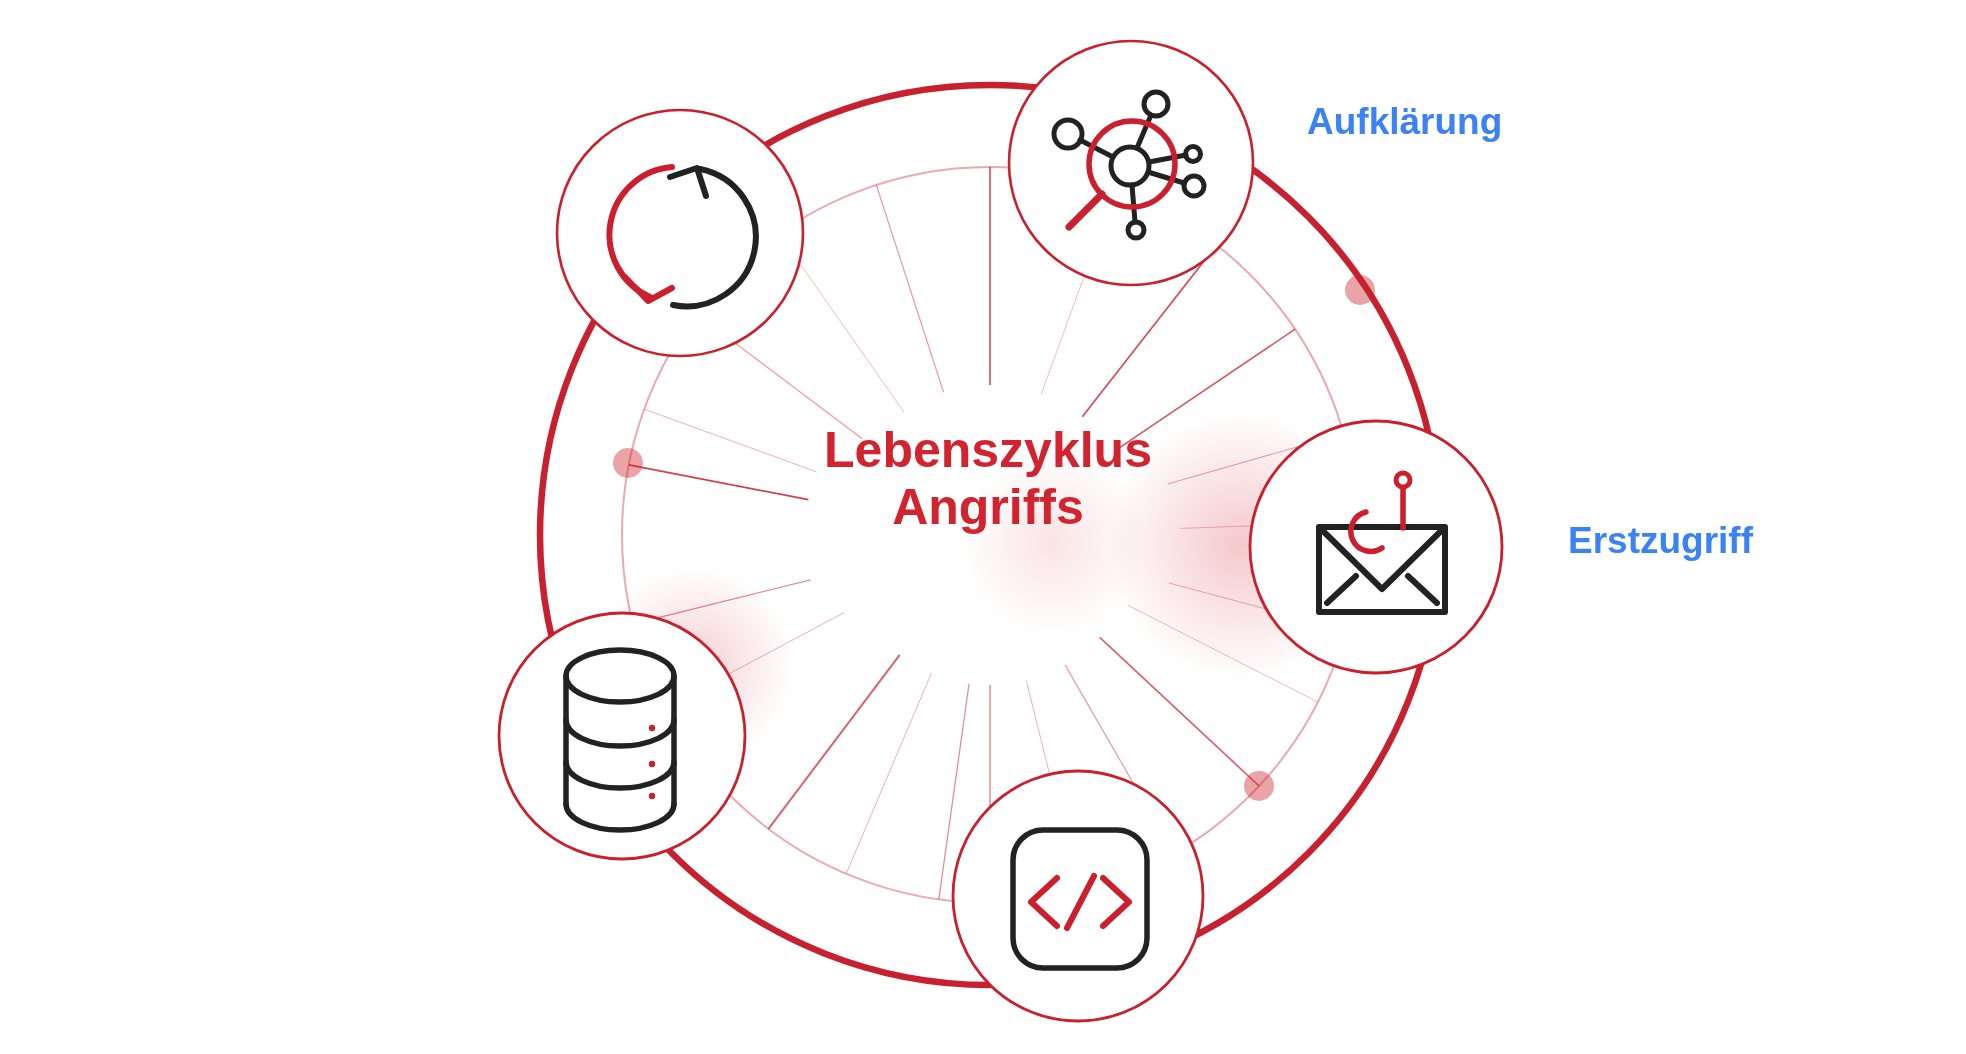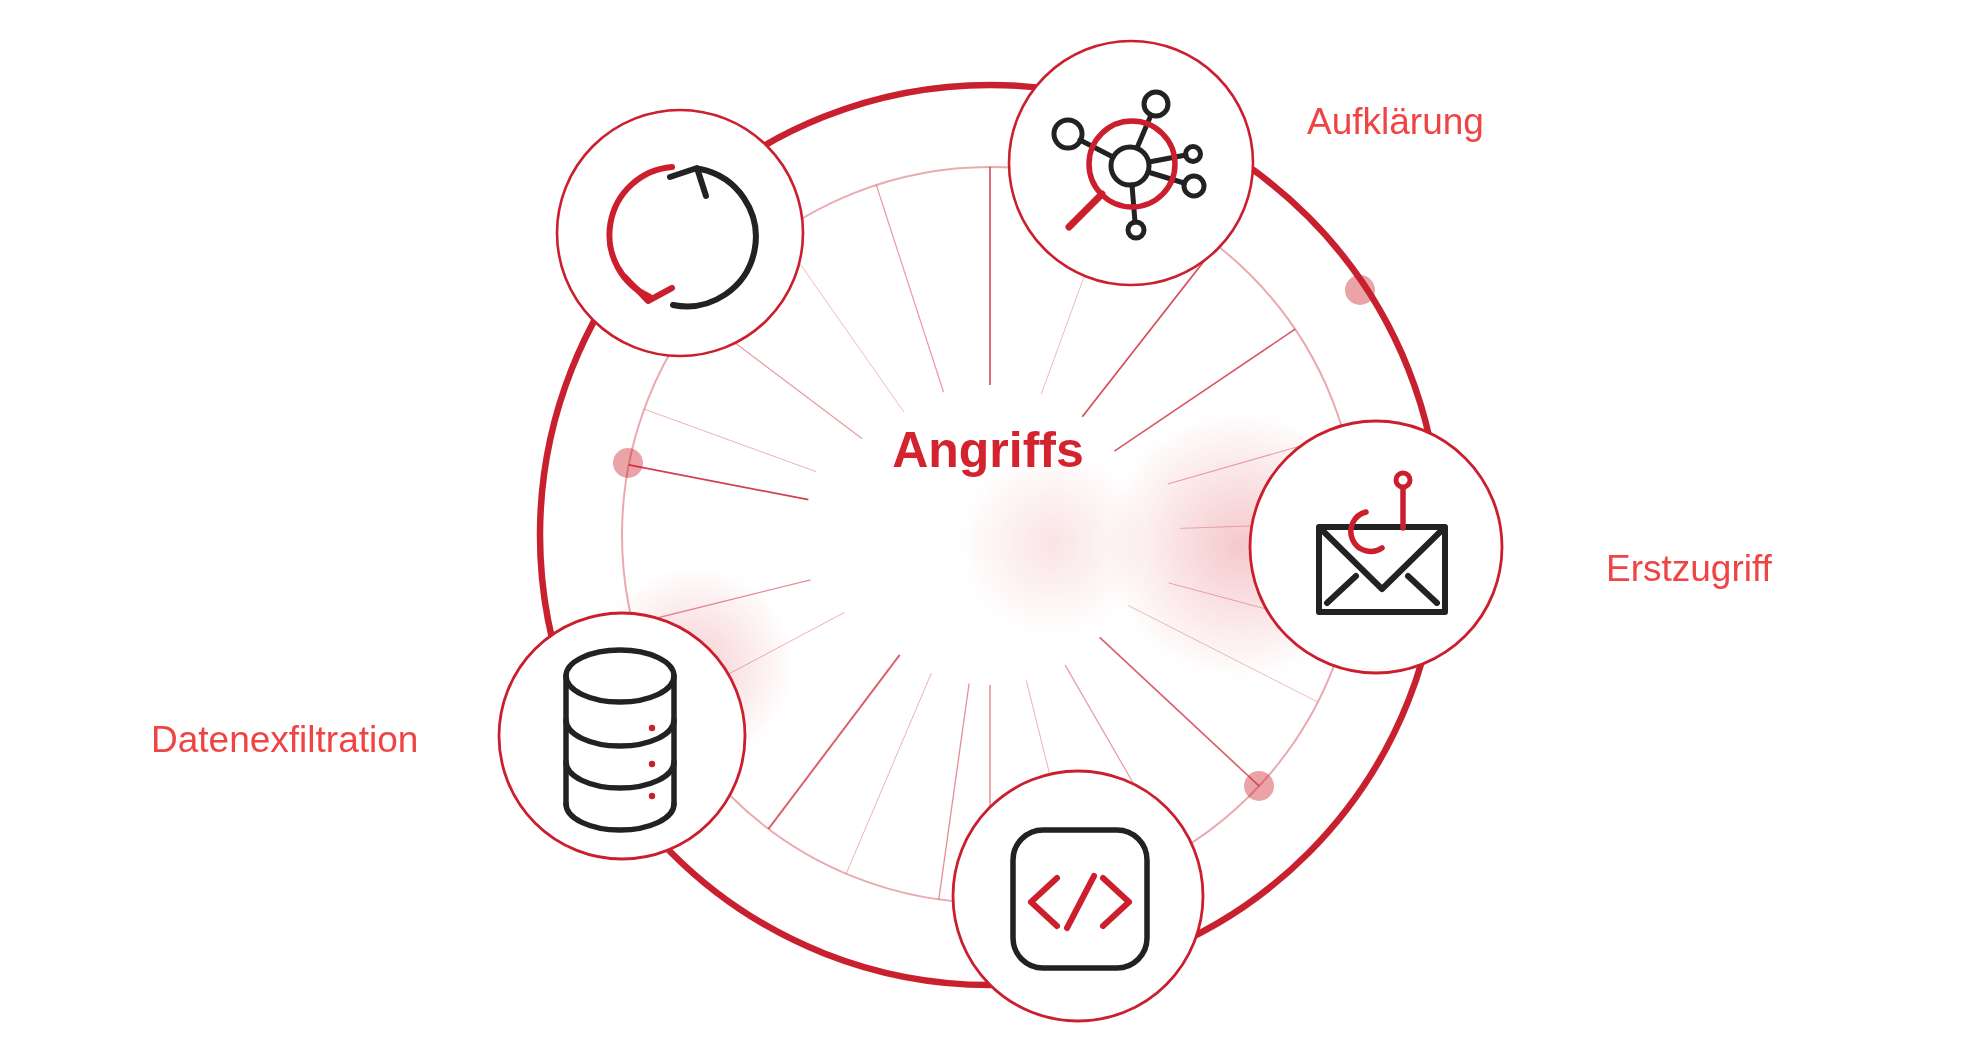--- a/index.html
+++ b/index.html
@@ -6,22 +6,22 @@
   .stage{
     position:relative;
     width:1966px;height:1054px;
     background:#ffffff;
     overflow:hidden;
     font-family:"Liberation Sans", sans-serif;
   }
   .stage svg{position:absolute;left:0;top:0;}
   .label{
     position:absolute;
-    color:#ef4444;
-    font-weight:400;
+    color:#3b82f6;
+    font-weight:700;
     font-size:37px;
     white-space:nowrap;
     letter-spacing:0;
   }
   .title{
     position:absolute;
     left:988px;top:422px;
     transform:translateX(-50%);
     width:560px;
     text-align:center;
@@ -154,20 +154,20 @@
         <path d="M 566,762 A 54,26 0 0 0 674,762" stroke="#222222" stroke-width="5.5"></path>
         <path d="M 566,804 A 54,26 0 0 0 674,804" stroke="#222222" stroke-width="5.5"></path>
         <circle cx="652" cy="728" r="3.2" fill="#cc1f2d" stroke="none"></circle>
         <circle cx="652" cy="764" r="3.2" fill="#cc1f2d" stroke="none"></circle>
         <circle cx="652" cy="796" r="3.2" fill="#cc1f2d" stroke="none"></circle>
       </g>
     </g>
   </svg>
 
   <div class="title">
+    <div>Lebenszyklus</div>
     <div>Angriffs</div>
   </div>
 
   <div class="label" style="left:1307px;top:101px;">Aufklärung</div>
-  <div class="label" style="left:1606px;top:520px;margin-top:28px;">Erstzugriff</div>
-  <div class="label" style="left:151px;top:719px;">Datenexfiltration</div>
+  <div class="label" style="left:1568px;top:520px;">Erstzugriff</div>
 
 </div>
 
 </body></html>

